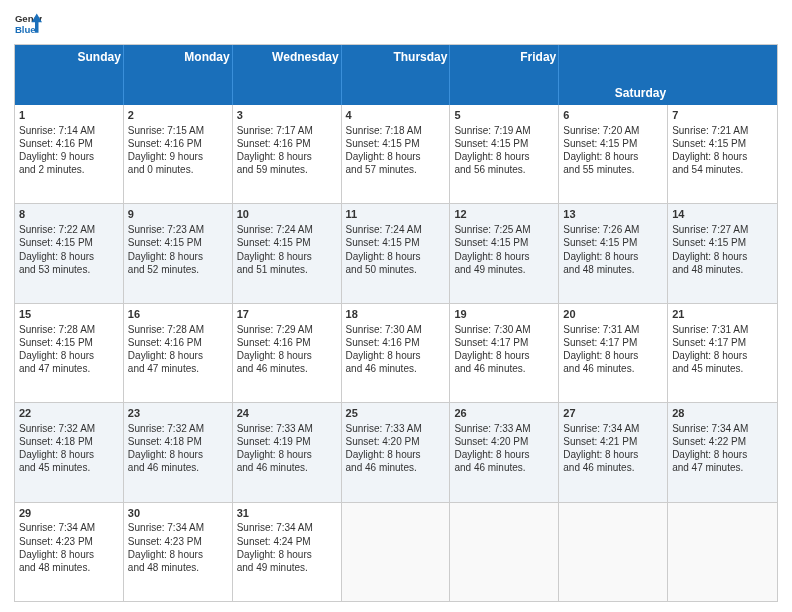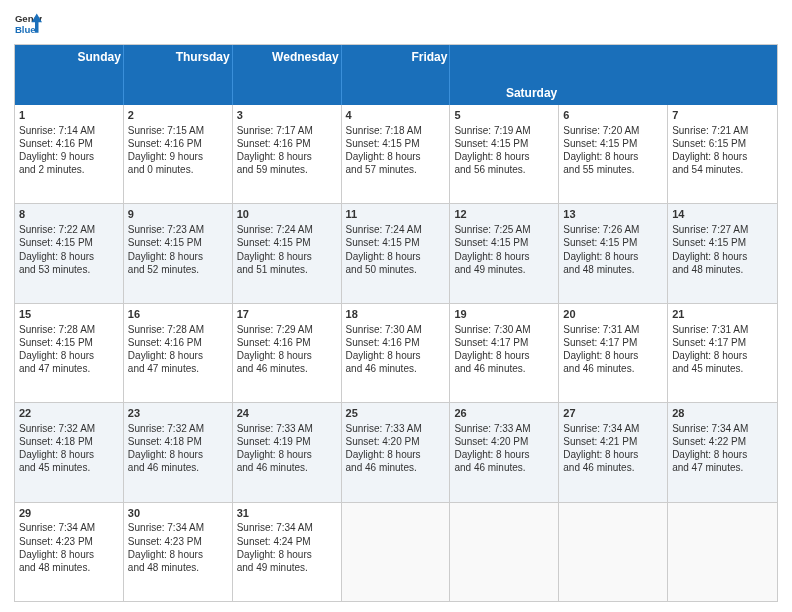--- a/index.html
+++ b/index.html
@@ -116,22 +116,23 @@
     </div>
     <div class="title-section">
       <div class="month-title"></div>
       <div class="location-title"></div>
     </div>
   </div>
 
   <div class="calendar">
     <div class="cal-header-row">
     <div class="cal-header-cell">Sunday</div>
+        <div class="cal-header-cell">Monday</div>
+        <div class="cal-header-cell">Wednesday</div>
         <div class="cal-header-cell">Thursday</div>
-        <div class="cal-header-cell">Wednesday</div>
         <div class="cal-header-cell">Friday</div>
         <div class="cal-header-cell">Saturday</div>
       </div>
     <div class="cal-body">
     <div class="cal-row">
           <div class="cal-cell"><span class="day-num">1</span><span class="cell-text" style="white-space: pre-line;">Sunrise: 7:14 AM
 Sunset: 4:16 PM
 Daylight: 9 hours
 and 2 minutes.</span></div>
           <div class="cal-cell"><span class="day-num">2</span><span class="cell-text" style="white-space: pre-line;">Sunrise: 7:15 AM
@@ -148,21 +149,21 @@
 and 57 minutes.</span></div>
           <div class="cal-cell"><span class="day-num">5</span><span class="cell-text" style="white-space: pre-line;">Sunrise: 7:19 AM
 Sunset: 4:15 PM
 Daylight: 8 hours
 and 56 minutes.</span></div>
           <div class="cal-cell"><span class="day-num">6</span><span class="cell-text" style="white-space: pre-line;">Sunrise: 7:20 AM
 Sunset: 4:15 PM
 Daylight: 8 hours
 and 55 minutes.</span></div>
           <div class="cal-cell"><span class="day-num">7</span><span class="cell-text" style="white-space: pre-line;">Sunrise: 7:21 AM
-Sunset: 6:15 PM
+Sunset: 4:15 PM
 Daylight: 8 hours
 and 54 minutes.</span></div>
         </div>
         <div class="cal-row">
           <div class="cal-cell shaded"><span class="day-num">8</span><span class="cell-text" style="white-space: pre-line;">Sunrise: 7:22 AM
 Sunset: 4:15 PM
 Daylight: 8 hours
 and 53 minutes.</span></div>
           <div class="cal-cell shaded"><span class="day-num">9</span><span class="cell-text" style="white-space: pre-line;">Sunrise: 7:23 AM
 Sunset: 4:15 PM

